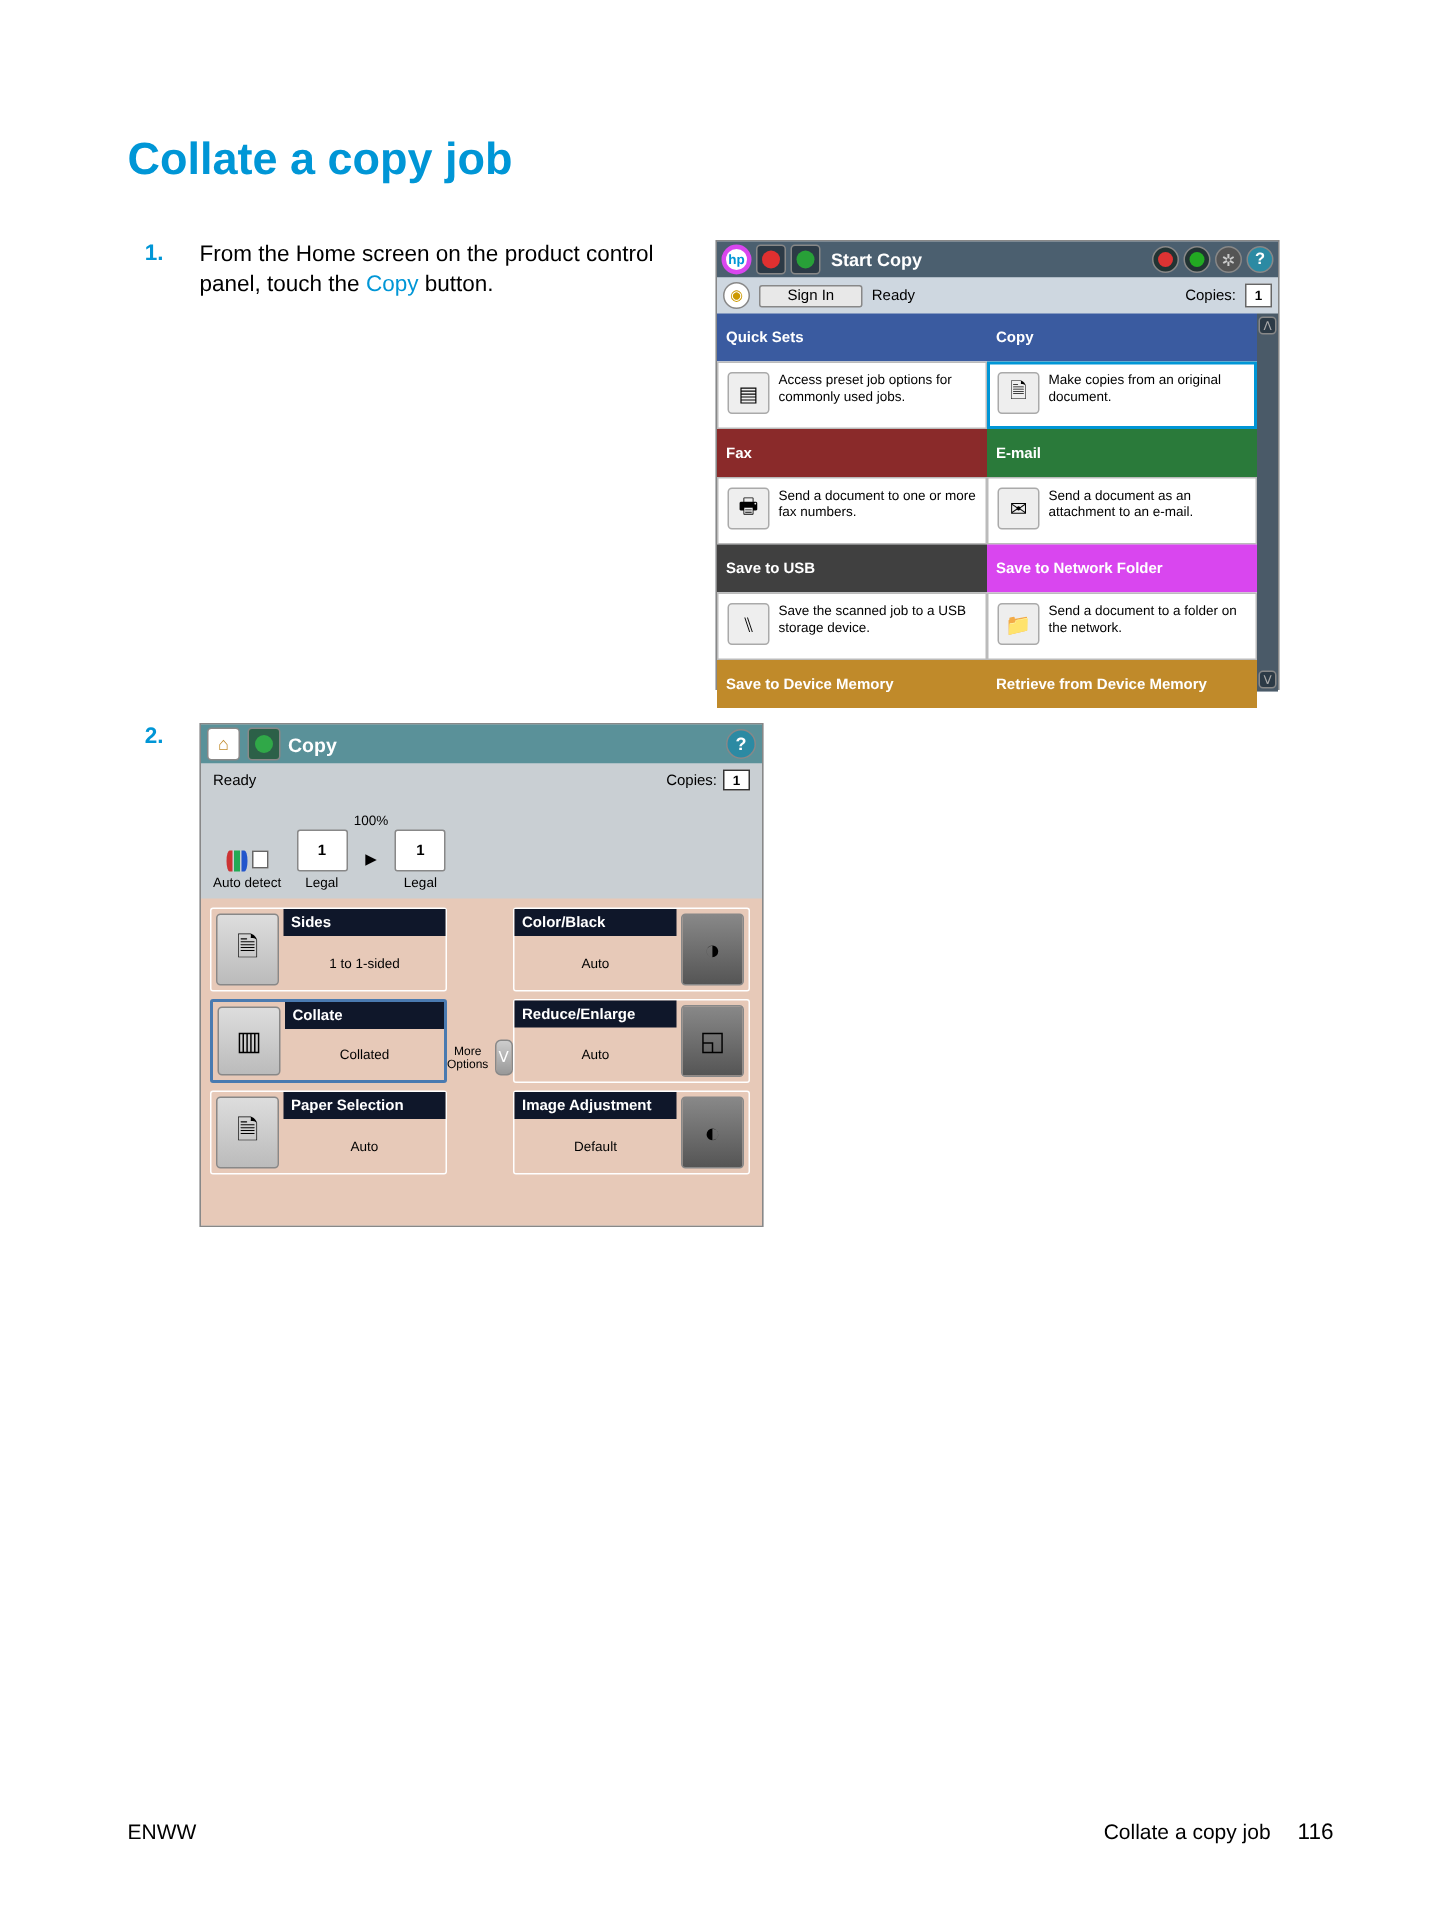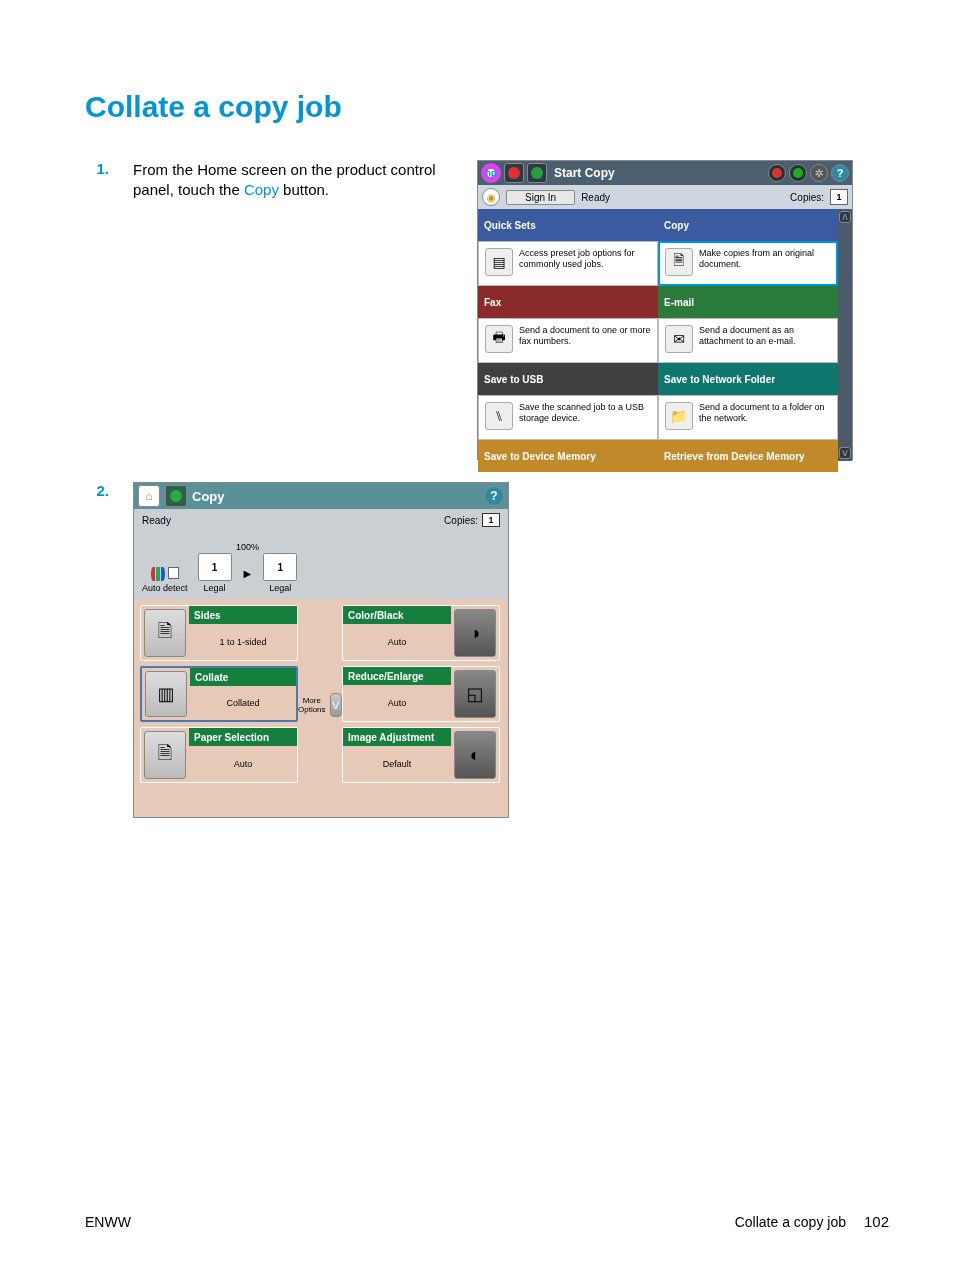--- a/index.html
+++ b/index.html
@@ -44,21 +44,21 @@
     position: relative;
     flex-shrink: 0;
   }
   
   .ss1 { width: 376px; height: 300px; }
   .ss1-top {
     height: 24px; display:flex; align-items:center; padding:0 3px;
     background:#4b5f6f;
     gap:3px;
   }
-  .ss1-top .hp-logo { width:20px;height:20px;border-radius:50%;background:#fff;display:flex;align-items:center;justify-content:center;font-size:9px;color:#0096d6;font-weight:bold;border:6px solid #d946ef;}
+  .ss1-top .hp-logo { width:20px;height:20px;border-radius:50%;background:#fff;display:flex;align-items:center;justify-content:center;font-size:9px;color:#0096d6;font-weight:bold;border:3px solid #d946ef;}
   .ss1-top .sq { width:20px;height:20px;border:1px solid #888;background:#2c3a46;display:flex;align-items:center;justify-content:center;border-radius:3px;}
   .ss1-top .sq.red span{width:12px;height:12px;border-radius:50%;background:#e03030;display:block;}
   .ss1-top .sq.grn span{width:12px;height:12px;border-radius:50%;background:#28a038;display:block;}
   .ss1-top .start {color:#fff;font-size:12px;font-weight:bold;margin-left:4px;}
   .ss1-top .spacer{flex:1;}
   .ss1-top .circ{width:18px;height:18px;border-radius:50%;border:1px solid #888;display:flex;align-items:center;justify-content:center;font-size:11px;}
   .ss1-top .c-red{background:#233;color:#d33;}
   .ss1-top .c-red span{width:10px;height:10px;border-radius:50%;background:#d33;}
   .ss1-top .c-grn{background:#233;}
   .ss1-top .c-grn span{width:10px;height:10px;border-radius:50%;background:#2a2;display:block;}
@@ -76,21 +76,21 @@
   .tile-hdr{height:18px;color:#fff;font-size:10px;font-weight:bold;display:flex;align-items:center;padding:16px 6px;}
   .tile-body{flex:1;background:#fff;display:flex;align-items:flex-start;padding:6px;gap:6px;border:1px solid #bbb;}
   .tile-body.hl{outline:2px solid #0096d6;outline-offset:-2px;}
   .tile-icon{width:28px;height:28px;border:1px solid #aaa;border-radius:3px;background:#eee;display:flex;align-items:center;justify-content:center;font-size:14px;flex-shrink:0;}
   .tile-desc{font-size:9px;line-height:1.2;}
   .hdr-qs{background:#3a5ba0;}
   .hdr-copy{background:#3a5ba0;}
   .hdr-fax{background:#8a2a2a;}
   .hdr-email{background:#2a7a3a;}
   .hdr-usb{background:#404040;}
-  .hdr-net{background:#0f766e;}
+  .hdr-net{background:#d946ef;}
   .hdr-mem{background:#c08a2a;}
   .tile.bottom .tile-hdr{height:18px;}
   .tile.bottom{height:18px;}
 
   
   .ss2 { width: 376px; height: 336px; background:#c9cfd3; }
   .ss2-top{height:26px;display:flex;align-items:center;gap:5px;padding:0 4px;background:#5a9199;}
   .ss2-top .home-btn{width:22px;height:22px;background:#fff;border:1px solid #888;border-radius:3px;display:flex;align-items:center;justify-content:center;color:#c08a2a;font-size:12px;}
   .ss2-top .go-btn{width:22px;height:22px;background:#2c6048;border:1px solid #888;border-radius:3px;display:flex;align-items:center;justify-content:center;}
   .ss2-top .go-btn span{width:12px;height:12px;border-radius:50%;background:#30a848;}
@@ -109,21 +109,21 @@
   .ss2-preview .arrow{font-size:10px;}
   .ss2-preview .lbl{font-size:9px;margin-top:2px;}
   .ss2-preview .pages-col{display:flex;flex-direction:column;align-items:center;}
   .ss2-options{background:#e7c9b8;flex:1;display:flex;padding:6px;gap:0;height:218px;}
   .ss2-col{display:flex;flex-direction:column;gap:5px;width:158px;}
   .opt-row{display:flex;height:56px;border:1px solid #fff;background:#e7c9b8;border-radius:2px;}
   .opt-row.sel{border:2px solid #4a7ab0;}
   .opt-ico{width:42px;background:linear-gradient(#ddd,#bbb);border:1px solid #888;border-radius:3px;margin:3px;display:flex;align-items:center;justify-content:center;font-size:18px;flex-shrink:0;}
   .opt-ico.dark{background:linear-gradient(#888,#555);}
   .opt-texts{flex:1;display:flex;flex-direction:column;}
-  .opt-hdr{height:18px;background:#15803d;color:#fff;font-size:10px;font-weight:bold;display:flex;align-items:center;padding:0 5px;}
+  .opt-hdr{height:18px;background:#0f172a;color:#fff;font-size:10px;font-weight:bold;display:flex;align-items:center;padding:0 5px;}
   .opt-val{flex:1;display:flex;align-items:center;justify-content:center;font-size:9px;}
   .opt-right .opt-ico{order:2;}
   .ss2-mid{width:44px;display:flex;flex-direction:row;align-items:center;justify-content:flex-end;gap:4px;padding-bottom:6px;font-size:8px;text-align:center;}
   .ss2-mid .more-btn{width:24px;height:24px;background:linear-gradient(#ccc,#999);border:1px solid #888;border-radius:4px;display:flex;align-items:center;justify-content:center;font-size:10px;color:#fff;}
   
   .doc-footer{
     position:absolute;
     bottom:40px;
     left:85px;
     right:65px;
@@ -322,14 +322,14 @@
             </div>
         </div>
       </div>
     </div>
   </div>
 </div>
 
 <div class="doc-footer">
   <span>ENWW</span>
   <span class="pg-title">Collate a copy job</span>
-  <span class="pg-num">102</span>
+  <span class="pg-num">116</span>
 </div>
 
 </body></html>

